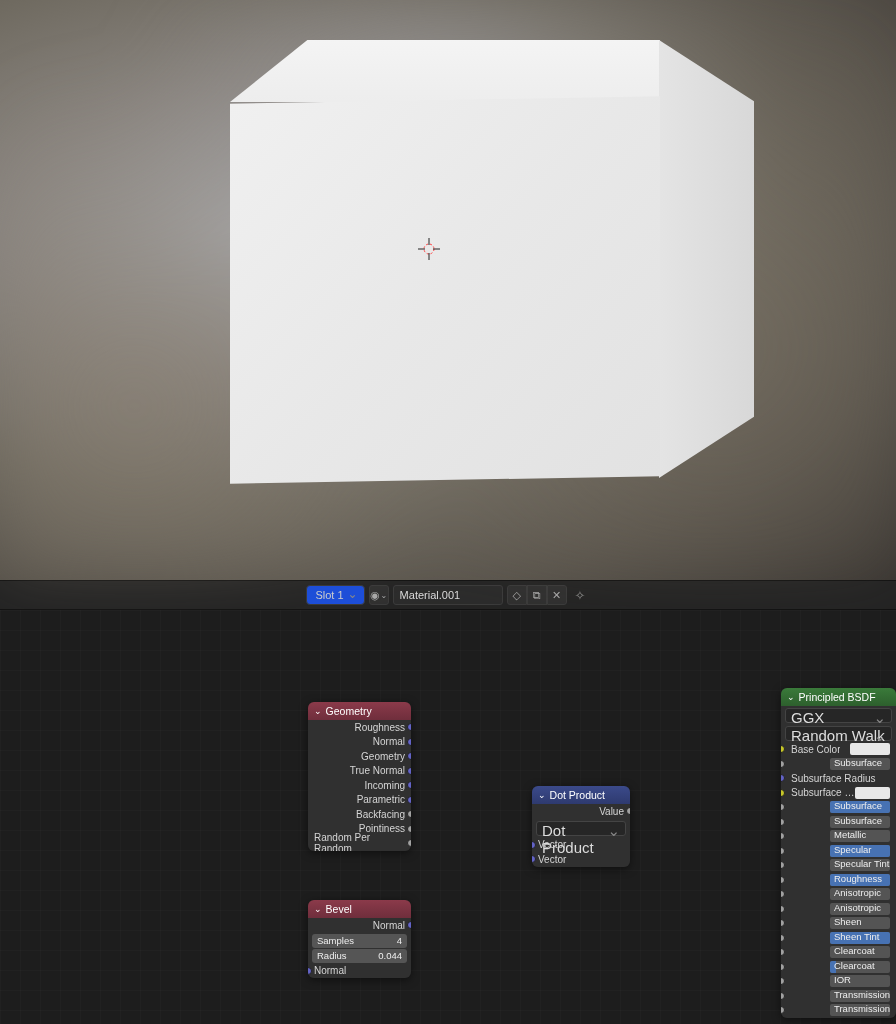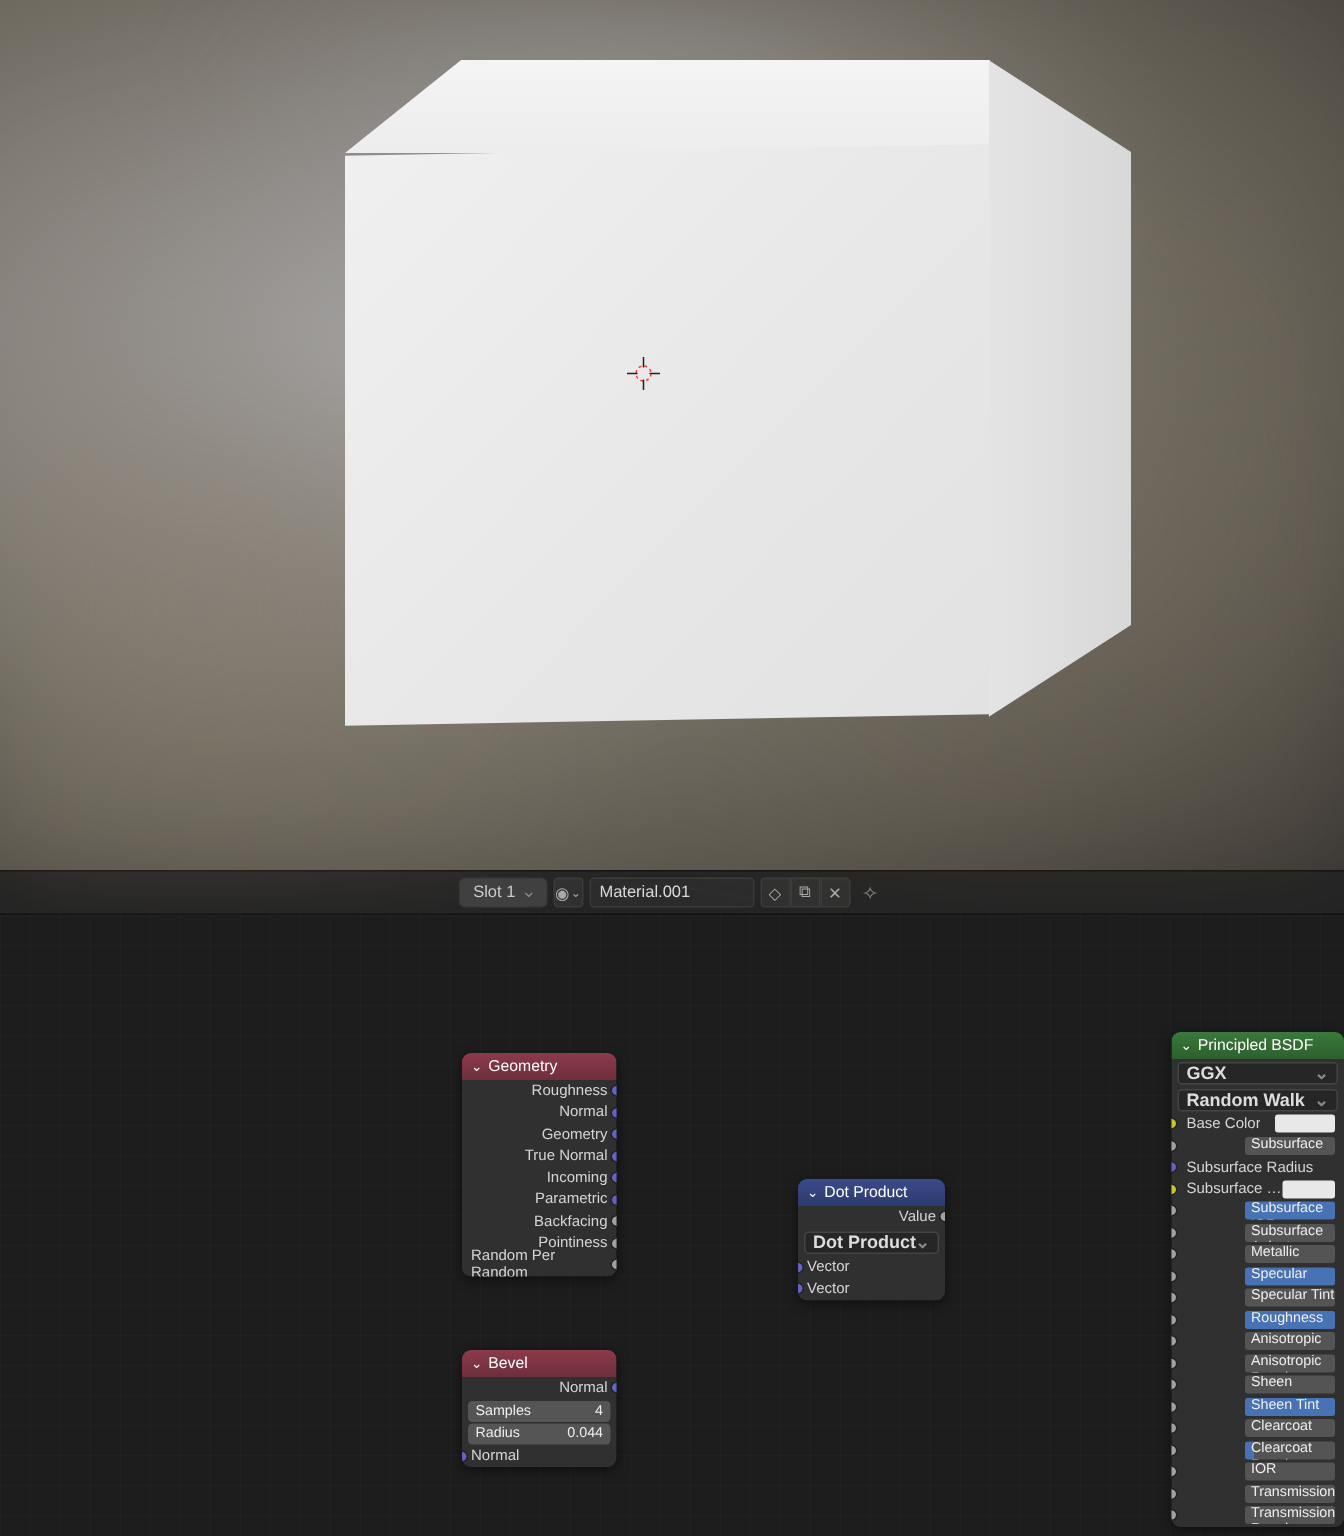--- a/index.html
+++ b/index.html
@@ -39,21 +39,21 @@
   .cursor3d {
     position: absolute; left: 418px; top: 238px; width: 22px; height: 22px; pointer-events: none;
   }
   .cursor3d svg { display: block; }
 
   .header-bar {
     height: 30px; background: #232323; border-top: 1px solid #111; border-bottom: 1px solid #111;
     display: flex; align-items: center; gap: 4px; padding: 0 8px; justify-content: center;
   }
   .slot-select {
-    background: #404040; border: 1px solid #3a3a3a; border-radius: 4px; color: #ccc;
+    background: #1d4ed8; border: 1px solid #3a3a3a; border-radius: 4px; color: #ccc;
     font-size: 11px; padding: 2px 20px 2px 8px; height: 20px; display: flex; align-items: center; position: relative;
   }
   .slot-select::after { content: "⌄"; position: absolute; right: 6px; top: 1px; color: #888; font-size: 12px; }
   .mat-icon-btn {
     width: 20px; height: 20px; background: #2f2f2f; border: 1px solid #3a3a3a; border-radius: 3px;
     display: flex; align-items: center; justify-content: center; color: #aaa; font-size: 11px;
   }
   .mat-name {
     background: #2a2a2a; border: 1px solid #3a3a3a; color: #ddd; font-size: 11px;
     height: 20px; padding: 2px 6px; border-radius: 3px; width: 110px;
@@ -99,21 +99,21 @@
   .socket.in { left: -4px; }
   .sk-vec { background: #6363c7; }
   .sk-val { background: #a1a1a1; }
   .sk-col { background: #c7c729; }
   .node-field {
     background: #555; color: #eee; font-size: 9.5px; border-radius: 3px; height: 14px;
     display: flex; align-items: center; justify-content: space-between; padding: 0 5px; margin: 1px 4px; text-align: right;
   }
   .node-dropdown {
     background: #262626; border: 1px solid #444; border-radius: 3px; height: 15px; margin: 2px 4px;
-    display: flex; align-items: flex-end; padding: 0 5px; font-size: 12px; color: #ddd; position: relative; font-weight: bold;
+    display: flex; align-items: flex-start; padding: 0 5px; font-size: 15px; color: #ddd; position: relative;
   }
   .node-dropdown::after { content: "⌄"; position: absolute; right: 5px; color: #888; }
 
   .pb-row {
     height: 14.5px; display: flex; align-items: center; padding: 0 6px 0 10px; position: relative;
     font-size: 10px; color: #d5d5d5;
   }
   .pb-row .socket { left: -4px; }
   .pb-slider {
     background: #545454; border-radius: 2px; height: 12px; flex: 1; margin-left: auto; max-width: 60px;

